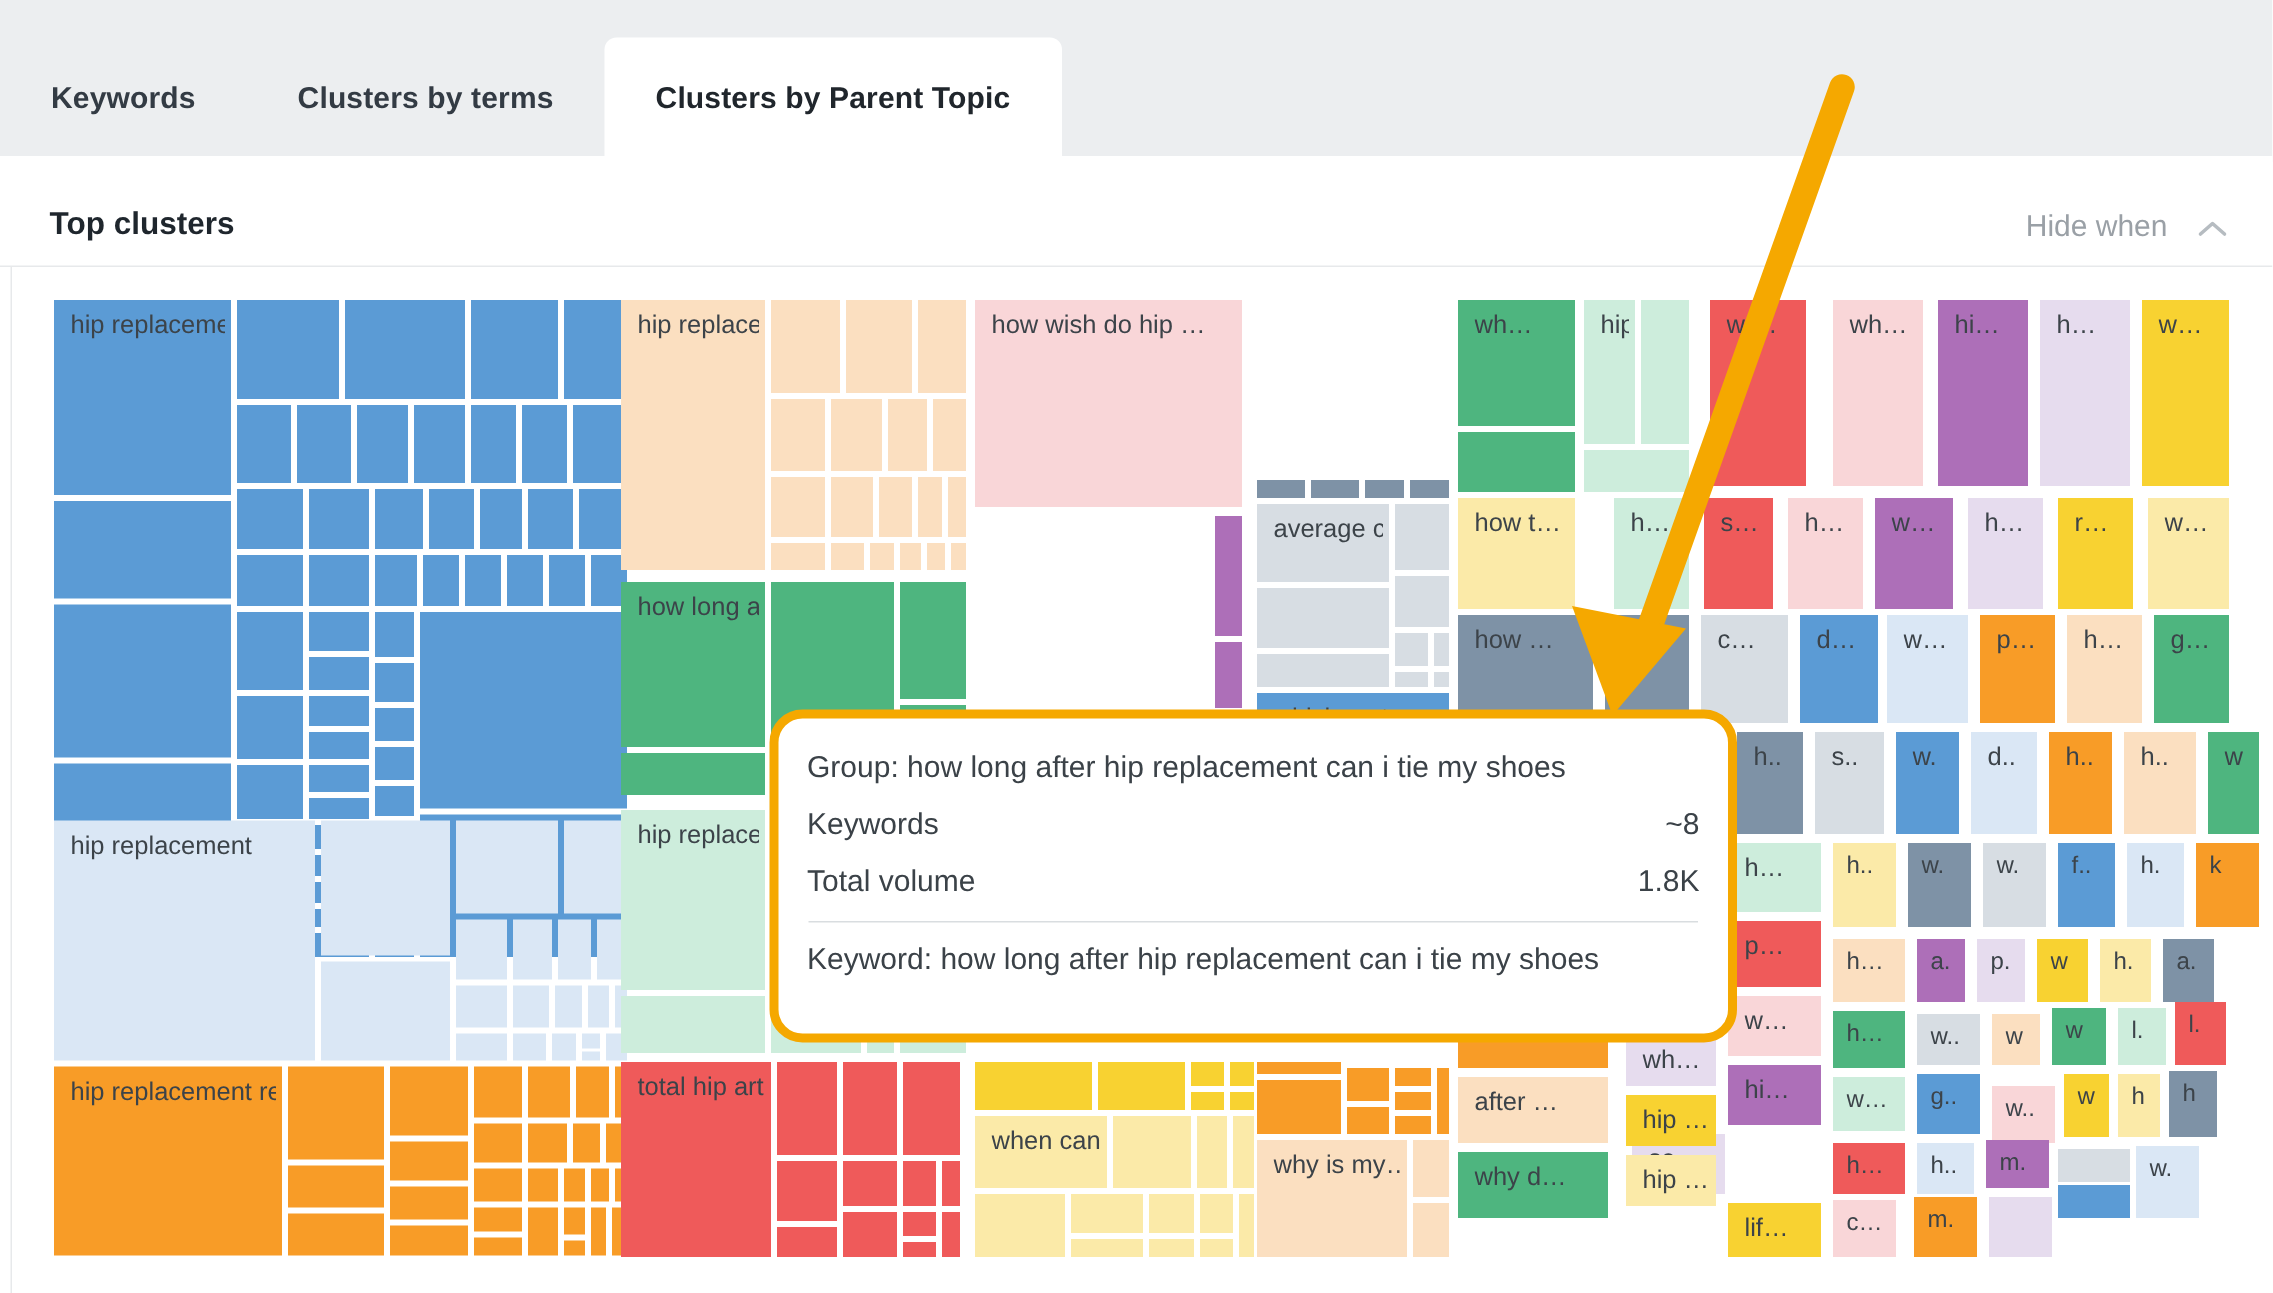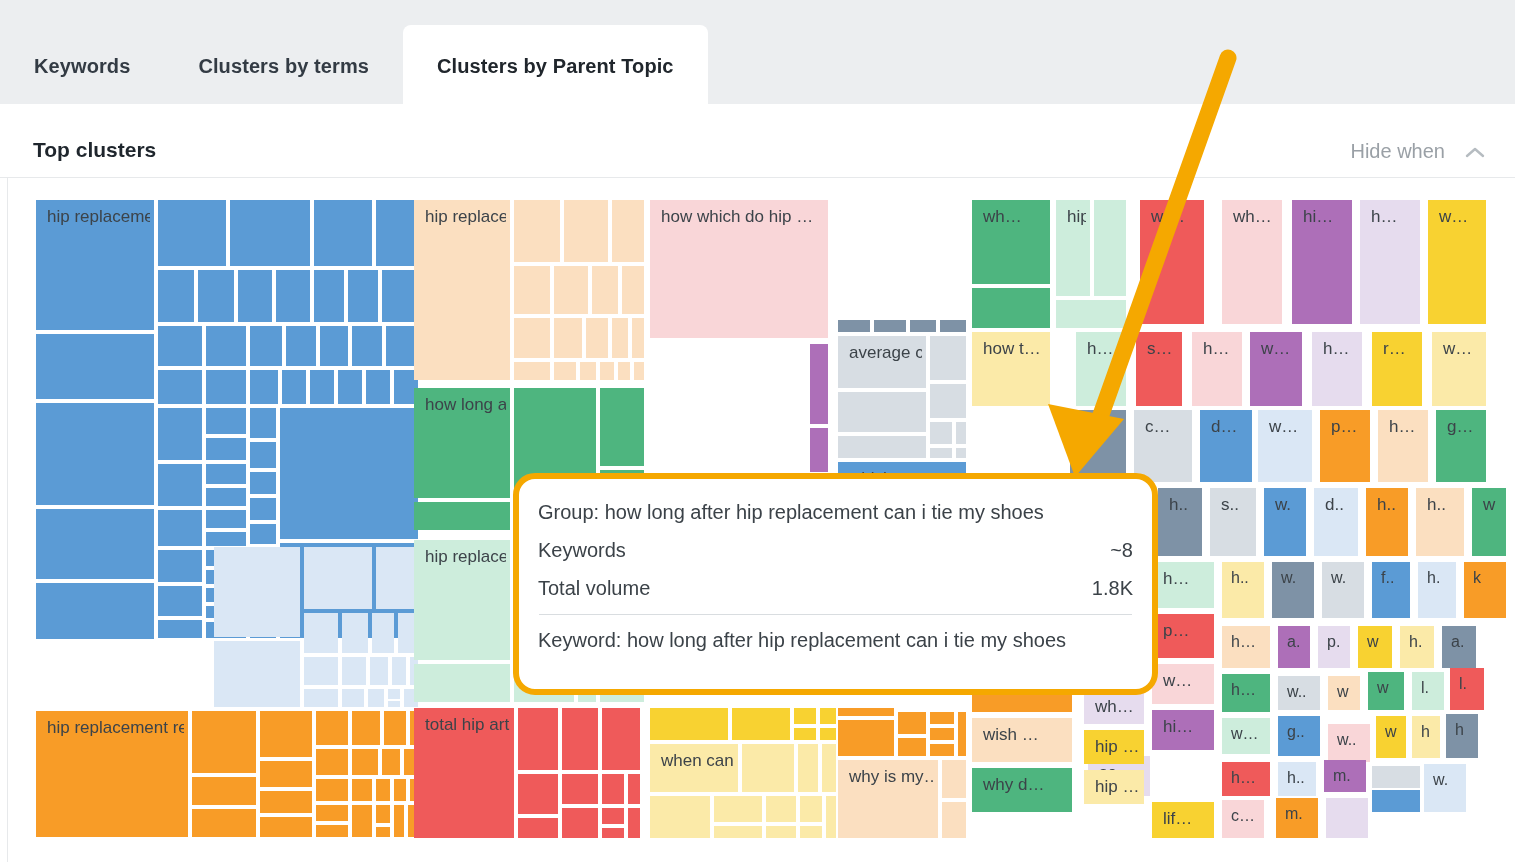--- a/index.html
+++ b/index.html
@@ -174,20 +174,23 @@
       <div class="tile" style="left: 206px; top: 410px; width: 40px; height: 14px; background: rgb(91, 155, 213);"></div>
       <div class="tile" style="left: 206px; top: 428px; width: 40px; height: 12px; background: rgb(91, 155, 213);"></div>
       <div class="tile" style="left: 250px; top: 370px; width: 26px; height: 18px; background: rgb(91, 155, 213);"></div>
       <div class="tile" style="left: 250px; top: 392px; width: 26px; height: 16px; background: rgb(91, 155, 213);"></div>
       <div class="tile" style="left: 250px; top: 412px; width: 26px; height: 14px; background: rgb(91, 155, 213);"></div>
       <div class="tile" style="left: 158px; top: 442px; width: 44px; height: 18px; background: rgb(91, 155, 213);"></div>
       <div class="tile" style="left: 206px; top: 444px; width: 40px; height: 16px; background: rgb(91, 155, 213);"></div>
       <div class="tile" style="left: 250px; top: 430px; width: 26px; height: 14px; background: rgb(91, 155, 213);"></div>
       <div class="tile" style="left: 250px; top: 448px; width: 26px; height: 12px; background: rgb(91, 155, 213);"></div>
       <div class="tile" style="left: 280px; top: 365px; width: 138px; height: 95px; background: rgb(91, 155, 213);"></div>
+      <div class="tile" style="left: 36px; top: 369px; width: 174px; height: 160px; background: rgb(218, 231, 245);">
+        <span class="lbl">hip replacement</span>
+      </div>
       <div class="tile" style="left: 214px; top: 369px; width: 86px; height: 90px; background: rgb(218, 231, 245);"></div>
       <div class="tile" style="left: 214px; top: 463px; width: 86px; height: 66px; background: rgb(218, 231, 245);"></div>
       <div class="tile" style="left: 304px; top: 369px; width: 68px; height: 62px; background: rgb(218, 231, 245);"></div>
       <div class="tile" style="left: 376px; top: 369px; width: 42px; height: 62px; background: rgb(218, 231, 245);"></div>
       <div class="tile" style="left: 304px; top: 435px; width: 34px; height: 40px; background: rgb(218, 231, 245);"></div>
       <div class="tile" style="left: 342px; top: 435px; width: 26px; height: 40px; background: rgb(218, 231, 245);"></div>
       <div class="tile" style="left: 372px; top: 435px; width: 22px; height: 40px; background: rgb(218, 231, 245);"></div>
       <div class="tile" style="left: 398px; top: 435px; width: 20px; height: 40px; background: rgb(218, 231, 245);"></div>
       <div class="tile" style="left: 304px; top: 479px; width: 34px; height: 28px; background: rgb(218, 231, 245);"></div>
       <div class="tile" style="left: 342px; top: 479px; width: 24px; height: 28px; background: rgb(218, 231, 245);"></div>
@@ -277,21 +280,21 @@
       <div class="tile" style="left: 518px; top: 596px; width: 40px; height: 40px; background: rgb(239, 90, 90);"></div>
       <div class="tile" style="left: 518px; top: 640px; width: 40px; height: 20px; background: rgb(239, 90, 90);"></div>
       <div class="tile" style="left: 562px; top: 596px; width: 36px; height: 30px; background: rgb(239, 90, 90);"></div>
       <div class="tile" style="left: 562px; top: 630px; width: 36px; height: 30px; background: rgb(239, 90, 90);"></div>
       <div class="tile" style="left: 602px; top: 596px; width: 22px; height: 30px; background: rgb(239, 90, 90);"></div>
       <div class="tile" style="left: 628px; top: 596px; width: 12px; height: 30px; background: rgb(239, 90, 90);"></div>
       <div class="tile" style="left: 602px; top: 630px; width: 22px; height: 16px; background: rgb(239, 90, 90);"></div>
       <div class="tile" style="left: 602px; top: 650px; width: 22px; height: 10px; background: rgb(239, 90, 90);"></div>
       <div class="tile" style="left: 628px; top: 630px; width: 12px; height: 30px; background: rgb(239, 90, 90);"></div>
       <div class="tile" style="left: 650px; top: 22px; width: 178px; height: 138px; background: rgb(249, 214, 216);">
-        <span class="lbl">how which do hip …</span>
+        <span class="lbl">how wish do hip …</span>
       </div>
       <div class="tile" style="left: 650px; top: 298px; width: 178px; height: 10px; background: rgb(173, 111, 184);"></div>
       <div class="tile" style="left: 810px; top: 166px; width: 18px; height: 80px; background: rgb(173, 111, 184);"></div>
       <div class="tile" style="left: 810px; top: 250px; width: 18px; height: 44px; background: rgb(173, 111, 184);"></div>
       <div class="tile" style="left: 650px; top: 530px; width: 78px; height: 32px; background: rgb(248, 210, 49);"></div>
       <div class="tile" style="left: 732px; top: 530px; width: 58px; height: 32px; background: rgb(248, 210, 49);"></div>
       <div class="tile" style="left: 794px; top: 530px; width: 22px; height: 16px; background: rgb(248, 210, 49);"></div>
       <div class="tile" style="left: 794px; top: 550px; width: 22px; height: 12px; background: rgb(248, 210, 49);"></div>
       <div class="tile" style="left: 820px; top: 530px; width: 16px; height: 16px; background: rgb(248, 210, 49);"></div>
       <div class="tile" style="left: 820px; top: 550px; width: 16px; height: 12px; background: rgb(248, 210, 49);"></div>
@@ -381,20 +384,23 @@
       </div>
       <div class="tile" style="left: 1312px; top: 154px; width: 50px; height: 74px; background: rgb(230, 220, 238);">
         <span class="lbl">h…</span>
       </div>
       <div class="tile" style="left: 1372px; top: 154px; width: 50px; height: 74px; background: rgb(248, 210, 49);">
         <span class="lbl">r…</span>
       </div>
       <div class="tile" style="left: 1432px; top: 154px; width: 54px; height: 74px; background: rgb(251, 234, 168);">
         <span class="lbl">w…</span>
       </div>
+      <div class="tile" style="left: 972px; top: 232px; width: 90px; height: 72px; background: rgb(126, 146, 166);">
+        <span class="lbl">how …</span>
+      </div>
       <div class="tile" style="left: 1070px; top: 232px; width: 56px; height: 72px; background: rgb(126, 146, 166);">
         <span class="lbl">l…</span>
       </div>
       <div class="tile" style="left: 1134px; top: 232px; width: 58px; height: 72px; background: rgb(215, 221, 227);">
         <span class="lbl">c…</span>
       </div>
       <div class="tile" style="left: 1200px; top: 232px; width: 52px; height: 72px; background: rgb(91, 155, 213);">
         <span class="lbl">d…</span>
       </div>
       <div class="tile" style="left: 1258px; top: 232px; width: 54px; height: 72px; background: rgb(218, 231, 245);">
@@ -545,21 +551,21 @@
         <span class="lbl">wh…</span>
       </div>
       <div class="tile" style="left: 1084px; top: 552px; width: 60px; height: 34px; background: rgb(248, 210, 49);">
         <span class="lbl">hip …</span>
       </div>
       <div class="tile" style="left: 1084px; top: 592px; width: 60px; height: 34px; background: rgb(251, 234, 168);">
         <span class="lbl">hip …</span>
       </div>
       <div class="tile" style="left: 972px; top: 512px; width: 100px; height: 22px; background: rgb(248, 156, 39);"></div>
       <div class="tile" style="left: 972px; top: 540px; width: 100px; height: 44px; background: rgb(251, 223, 192);">
-        <span class="lbl">wish …</span>
+        <span class="lbl">after …</span>
       </div>
       <div class="tile" style="left: 972px; top: 590px; width: 100px; height: 44px; background: rgb(78, 181, 127);">
         <span class="lbl">why d…</span>
       </div>
     </div>
 
   <div class="tooltip">
     <div class="trow">
       <span class="k">Group: how long after hip replacement can i tie my shoes</span>
     </div>

